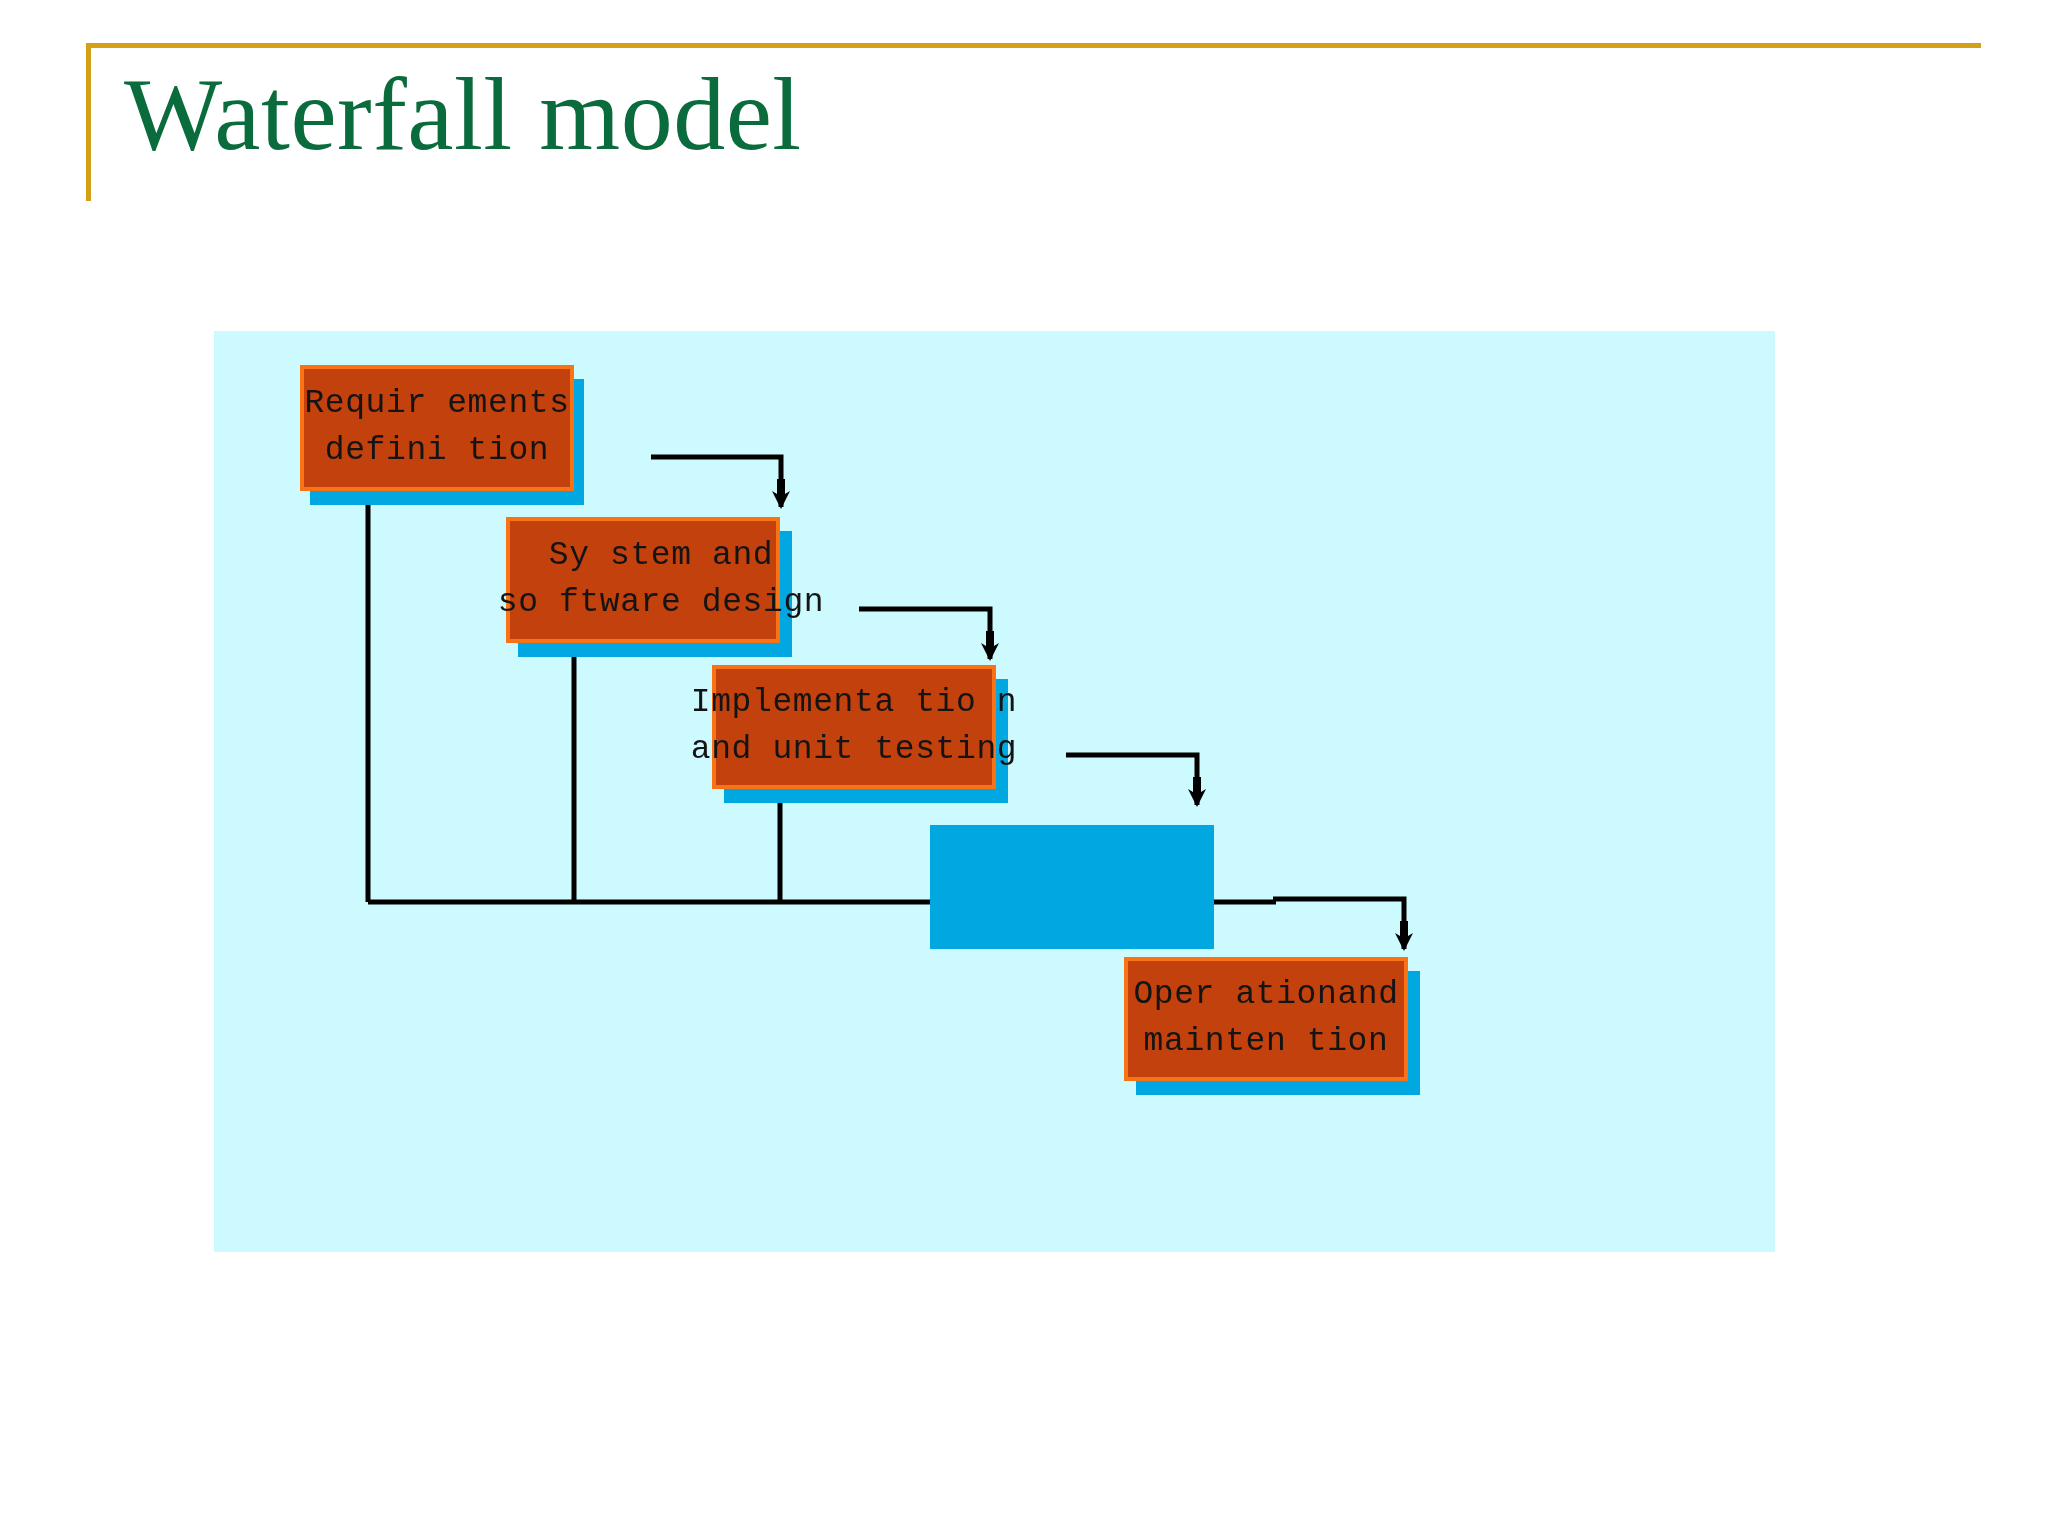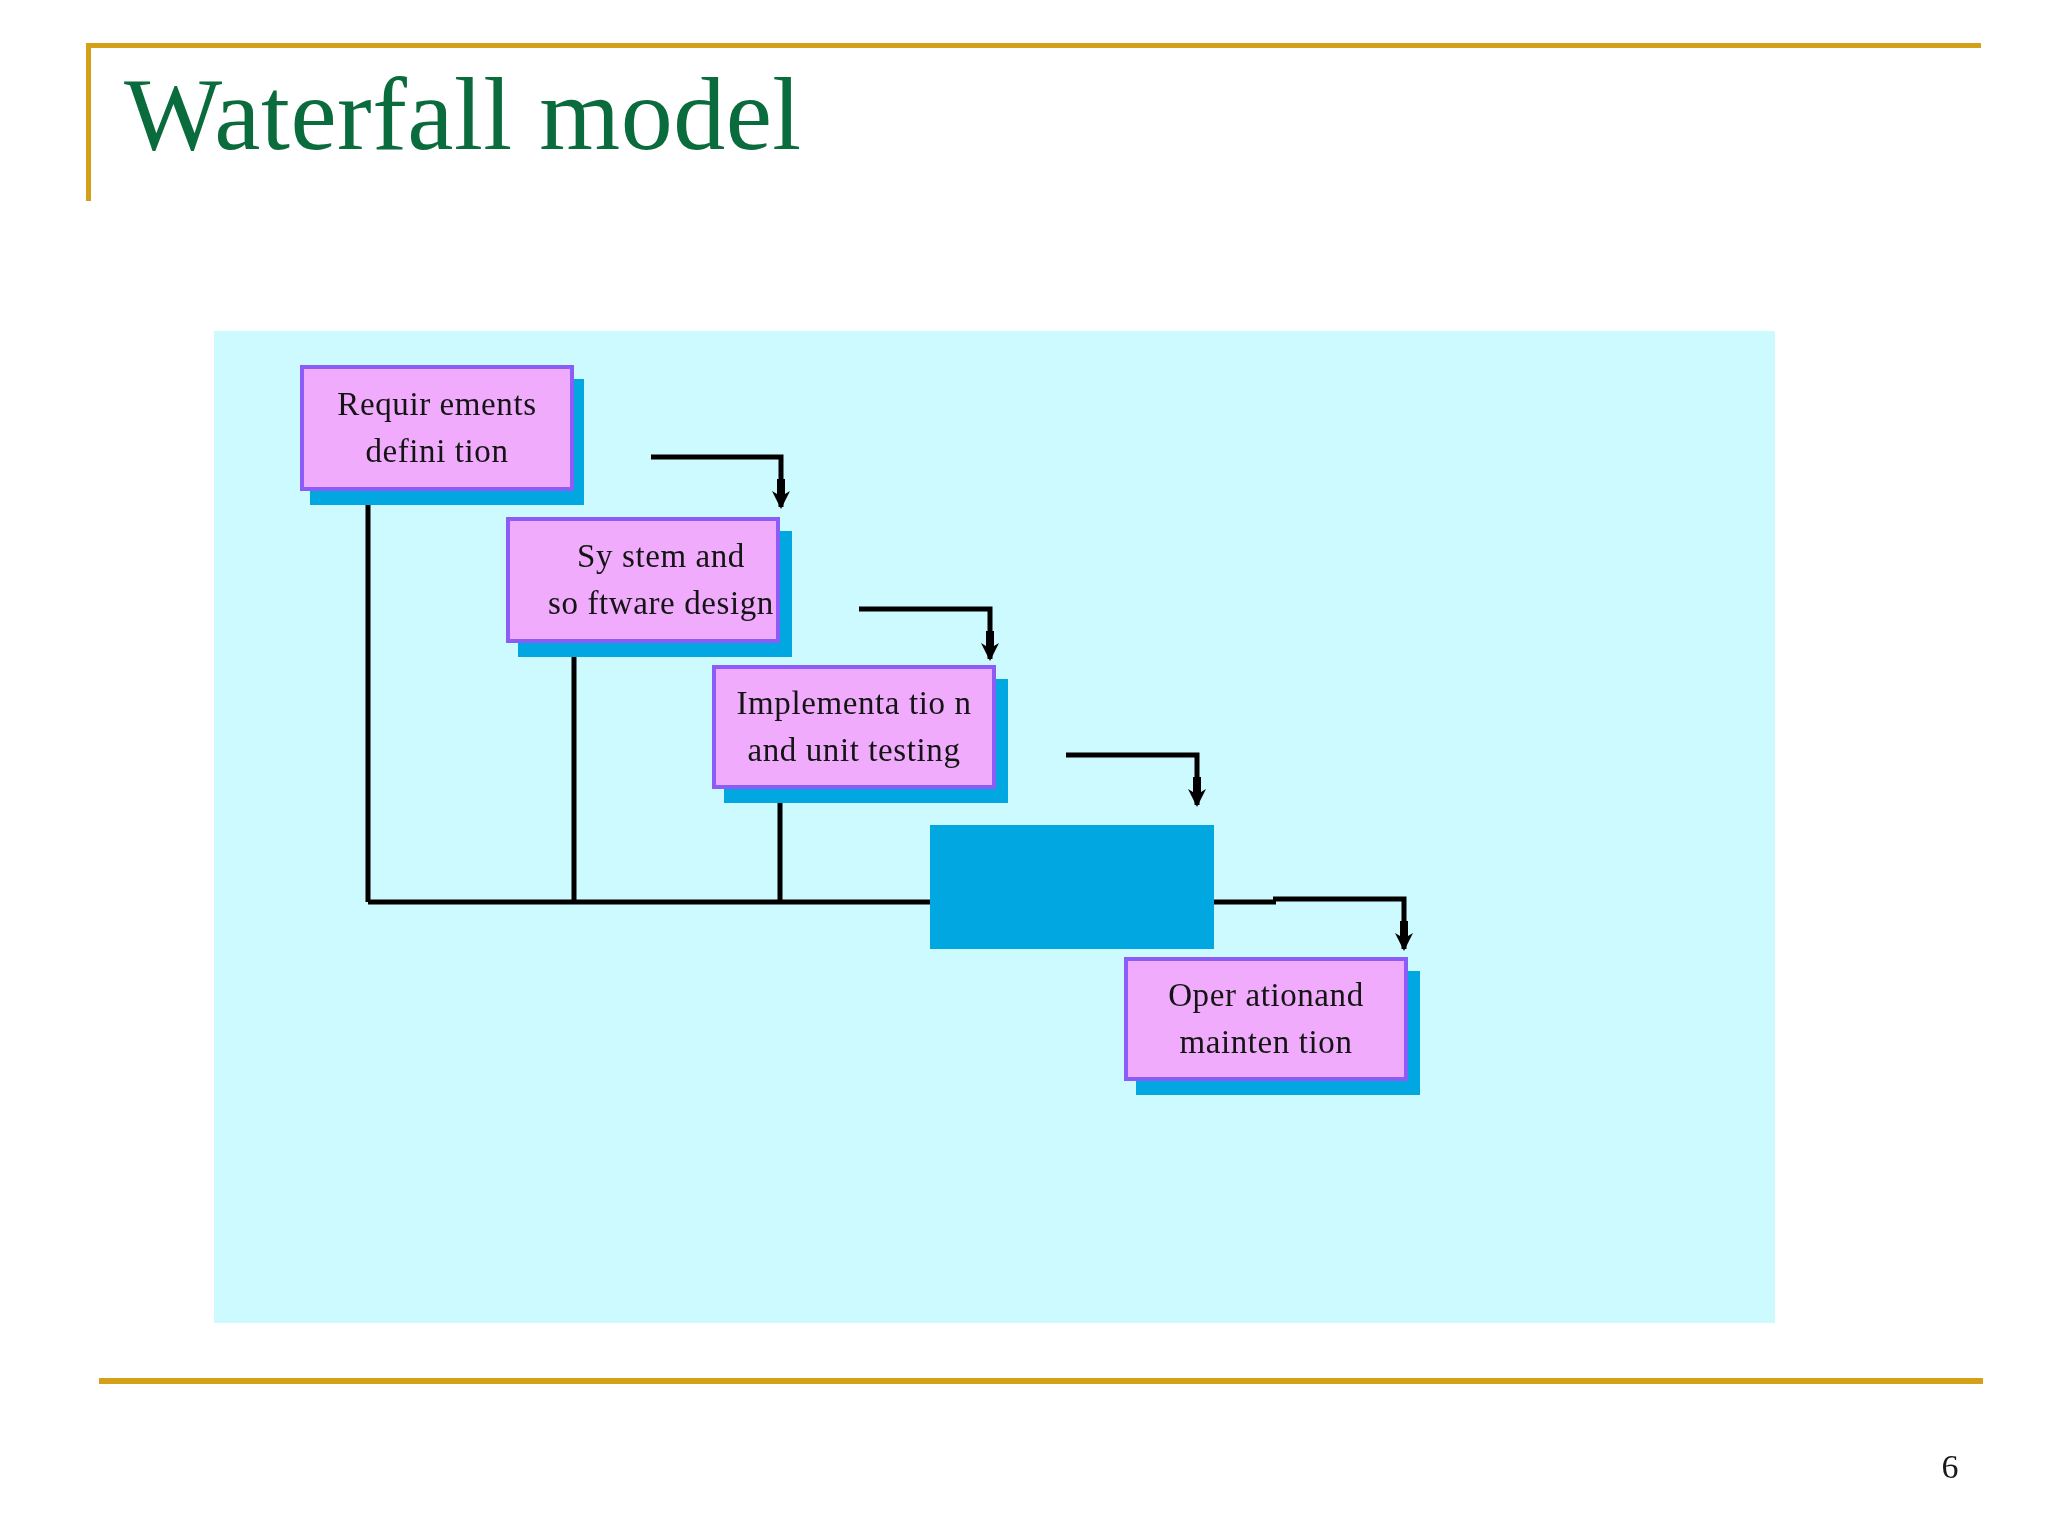--- a/index.html
+++ b/index.html
@@ -3,21 +3,21 @@
 <meta charset="utf-8">
 <style>
   html, body {
     margin: 0;
     padding: 0;
     background: #ffffff;
   }
   #slide {
     position: relative;
     width: 2048px;
-    height: 1536px;
+    height: 1252px;
     background: #ffffff;
     overflow: hidden;
     font-family: "Liberation Serif", "DejaVu Serif", serif;
   }
 
   
   #title-rule-top {
     position: absolute;
     left: 86px;
     top: 43px;
@@ -83,30 +83,30 @@
     height: 992px;
   }
 
   
   .stage-shadow {
     position: absolute;
     background: #00a7e1;
   }
   .stage-box {
     position: absolute;
-    background: #f0abfc;
-    border: 4px solid #8b5cf6;
+    background: #c2410c;
+    border: 4px solid #f97316;
     box-sizing: border-box;
     display: flex;
     flex-direction: column;
     align-items: center;
     justify-content: center;
     text-align: center;
     color: #141414;
-    font-family: Liberation Serif, serif;
+    font-family: Liberation Mono, monospace;
     font-size: 33px;
     line-height: 1.42;
     letter-spacing: 0.6px;
   }
   .stage-line { display: block; white-space: nowrap; }
 </style>
 </head>
 <body>
 
 <div id="slide">

